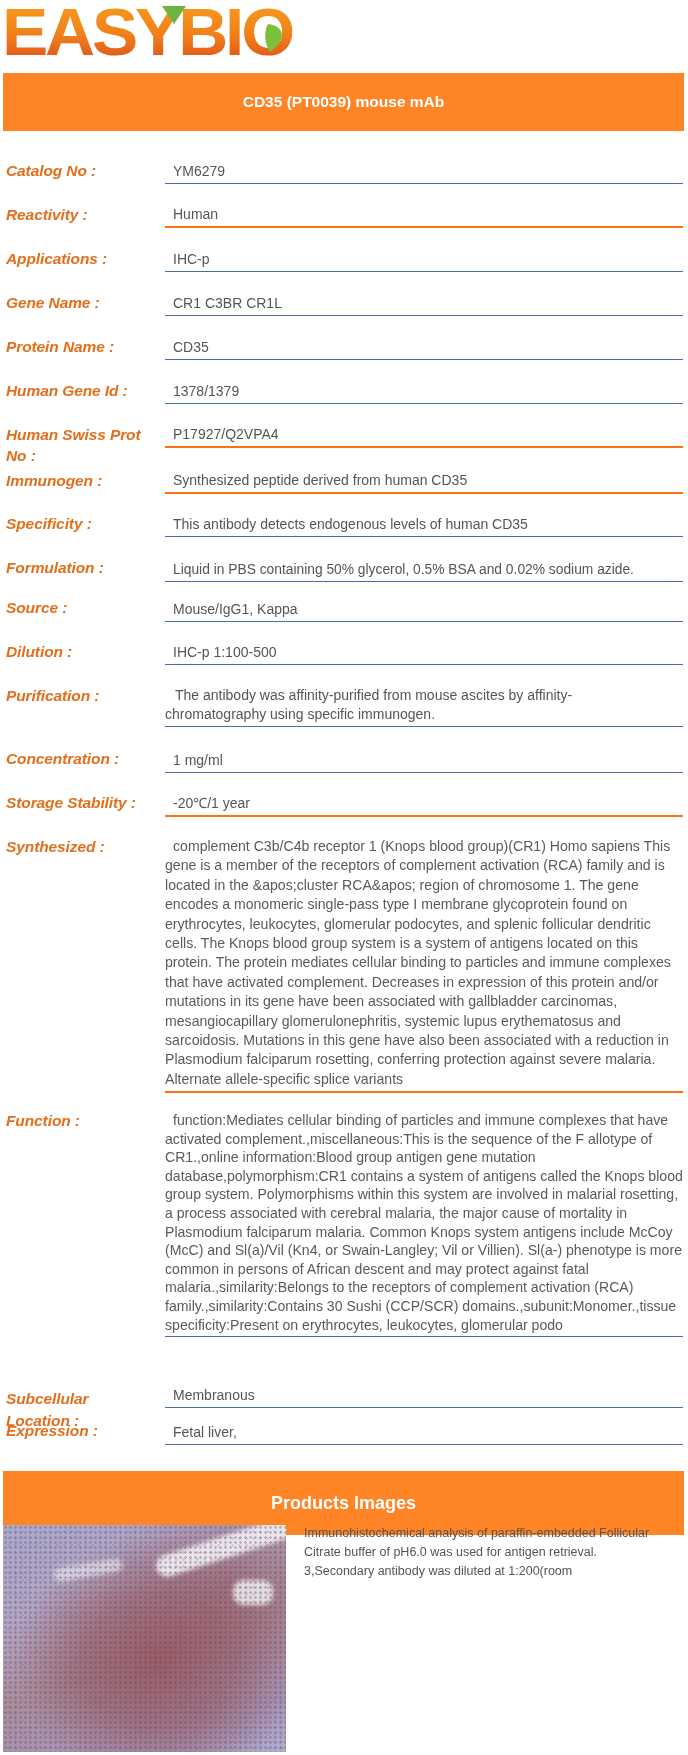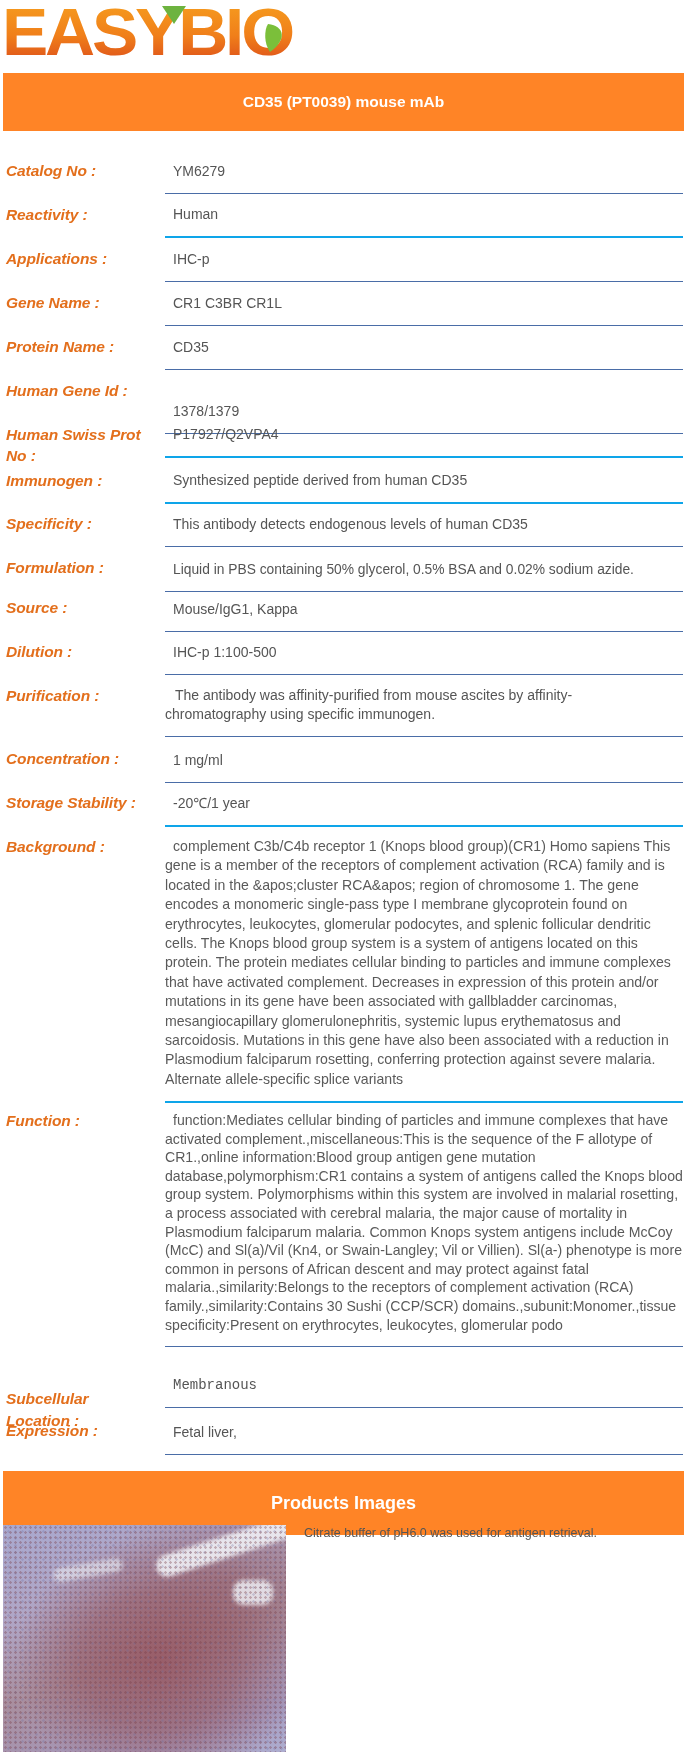--- a/index.html
+++ b/index.html
@@ -19,23 +19,23 @@
   .label {
     position: absolute; left: 6px; top: 0; width: 150px;
     color: #E36F1C; font-weight: bold; font-size: 15.5px; line-height: 21px;
     letter-spacing: -0.1px;
     font-style: italic;
   }
   .value {
     position: absolute; left: 165px; width: 518px;
     color: #555555; font-size: 14px; line-height: 19px;
     border-bottom: 1.5px solid #4A6DA7;
-    padding-left: 8px; padding-bottom: 12px;
-  }
-  .value.thick { border-bottom: 2px solid #0ea5e9; }
+    padding-left: 8px; padding-bottom: 2px;
+  }
+  .value.thick { border-bottom: 2px solid #f97316; }
   .value.para { padding-left: 0; text-indent: 8px; line-height: 19px; }
   .value.long { font-size: 14.1px; color: #5a5a5a; }
 
   .images-bar {
     position: absolute; left: 3px; top: 1471px; width: 681px; height: 64px;
     background: #FF8426; color: #ffffff; font-weight: bold; font-size: 18px;
     display: flex; align-items: center; justify-content: center;
   }
 
   .ihc-image {
@@ -116,21 +116,21 @@
   <div class="value" style="top:2px;">CR1 C3BR CR1L</div>
 </div>
 
 <div class="row" style="top:336px;">
   <div class="label">Protein Name :</div>
   <div class="value" style="top:2px;">CD35</div>
 </div>
 
 <div class="row" style="top:380px;">
   <div class="label">Human Gene Id :</div>
-  <div class="value" style="top:2px;margin-top:20px;">1378/1379</div>
+  <div class="value" style="top:2px;">1378/1379</div>
 </div>
 
 <div class="row" style="top:424px;">
   <div class="label" style="width:152px;">Human Swiss Prot No :</div>
   <div class="value thick" style="top:1px;">P17927/Q2VPA4</div>
 </div>
 
 <div class="row" style="top:470px;">
   <div class="label">Immunogen :</div>
   <div class="value thick" style="top:1px;">Synthesized peptide derived from human CD35</div>
@@ -165,45 +165,47 @@
   <div class="label">Concentration :</div>
   <div class="value" style="top:3px;">1 mg/ml</div>
 </div>
 
 <div class="row" style="top:792px;">
   <div class="label" style="width:160px;">Storage Stability :</div>
   <div class="value thick" style="top:2px;">-20℃/1 year</div>
 </div>
 
 <div class="row" style="top:836px;">
-  <div class="label">Background :</div>
+  <div class="label">Synthesized :</div>
   <div class="value para long thick" style="top:1px; line-height:19.4px;">complement C3b/C4b receptor 1 (Knops blood group)(CR1) Homo sapiens This gene is a member of the receptors of complement activation (RCA) family and is located in the &amp;apos;cluster RCA&amp;apos; region of chromosome 1. The gene encodes a monomeric single-pass type I membrane glycoprotein found on erythrocytes, leukocytes, glomerular podocytes, and splenic follicular dendritic cells. The Knops blood group system is a system of antigens located on this protein. The protein mediates cellular binding to particles and immune complexes that have activated complement. Decreases in expression of this protein and/or mutations in its gene have been associated with gallbladder carcinomas, mesangiocapillary glomerulonephritis, systemic lupus erythematosus and sarcoidosis. Mutations in this gene have also been associated with a reduction in Plasmodium falciparum rosetting, conferring protection against severe malaria. Alternate allele-specific splice variants</div>
 </div>
 
 <div class="row" style="top:1110px;">
   <div class="label">Function :</div>
   <div class="value para long" style="top:1px; line-height:18.6px;">function:Mediates cellular binding of particles and immune complexes that have activated complement.,miscellaneous:This is the sequence of the F allotype of CR1.,online information:Blood group antigen gene mutation database,polymorphism:CR1 contains a system of antigens called the Knops blood group system. Polymorphisms within this system are involved in malarial rosetting, a process associated with cerebral malaria, the major cause of mortality in Plasmodium falciparum malaria. Common Knops system antigens include McCoy (McC) and Sl(a)/Vil (Kn4, or Swain-Langley; Vil or Villien). Sl(a-) phenotype is more common in persons of African descent and may protect against fatal malaria.,similarity:Belongs to the receptors of complement activation (RCA) family.,similarity:Contains 30 Sushi (CCP/SCR) domains.,subunit:Monomer.,tissue specificity:Present on erythrocytes, leukocytes, glomerular podo</div>
 </div>
 
 <div class="row" style="top:1375px;">
   <div class="label" style="width:110px; line-height:22px;margin-top:13px;">Subcellular Location :</div>
-  <div class="value" style="top:1px;font-family:Liberation Mono, monospace;">Membranous</div>
+  <div class="value" style="top:11px;">Membranous</div>
 </div>
 
 <div class="row" style="top:1420px;">
   <div class="label">Expression :</div>
   <div class="value" style="top:3px;">Fetal liver,</div>
 </div>
 
 <div class="images-bar">
   <span>Products Images</span>
 </div>
 
 <div class="ihc-image" title="IHC staining of Follicular Lymphoma tissue">
   <div class="gap1"></div>
   <div class="gap2"></div>
   <div class="gap3"></div>
   <div class="grain"></div>
 </div>
 
 <div class="caption">
+  <span>Immunohistochemical analysis of paraffin-embedded Follicular</span>
   <span>Citrate buffer of pH6.0 was used for antigen retrieval.</span>
+  <span>3,Secondary antibody was diluted at 1:200(room</span>
 </div>
 
 </body></html>

